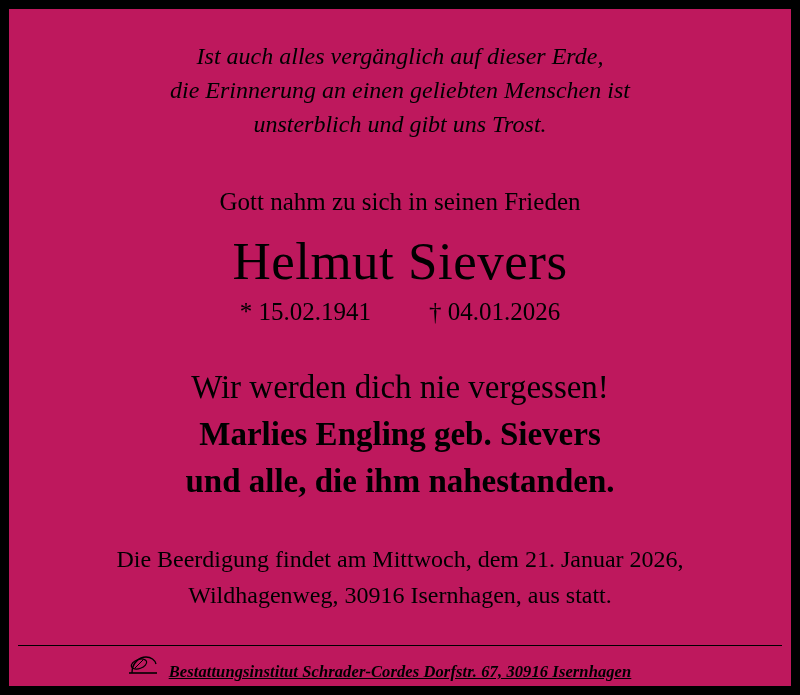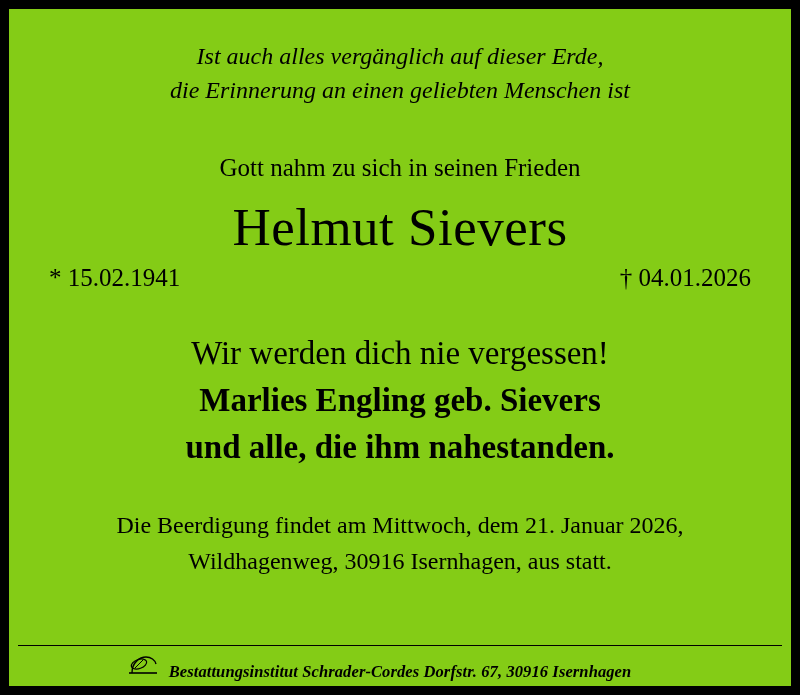--- a/index.html
+++ b/index.html
@@ -11,21 +11,21 @@
     width: 800px;
     height: 695px;
     font-family: "Liberation Serif", serif;
     overflow: hidden;
   }
   .obituary {
     position: relative;
     box-sizing: border-box;
     width: 800px;
     height: 695px;
-    background: #84cc16;
+    background: #be185d;
     border: 9px solid #000000;
     padding: 18px 40px 0 40px;
     color: #000000;
     text-align: center;
   }
   .verse {
     font-style: italic;
     font-size: 24px;
     line-height: 1.42;
     margin-top: 12px;
@@ -44,21 +44,21 @@
     font-size: 53px;
     letter-spacing: 0.5px;
     line-height: 1.08;
     margin-top: 16px;
     white-space: nowrap;
   }
   .dates {
     font-size: 25px;
     margin-top: 8px;
     display: flex;
-    justify-content: space-between;
+    justify-content: center;
     gap: 58px;
     white-space: nowrap;
   }
   .dates .dob, .dates .dod {
     display: inline-block;
   }
   .message {
     margin-top: 38px;
     font-size: 33px;
     line-height: 1.42;
@@ -83,20 +83,21 @@
     position: absolute;
     left: 9px;
     right: 9px;
     bottom: 0;
     height: 40px;
     border-top: 1.5px solid #000;
     display: flex;
     align-items: center;
     justify-content: center;
     gap: 8px;
+    text-decoration: underline;
   }
   .footer-logo {
     position: absolute;
     left: 108px;
     bottom: 8px;
     width: 34px;
     height: 30px;
   }
   .footer-text {
     font-style: italic;
@@ -108,20 +109,21 @@
   }
 </style>
 </head>
 <body>
 
 <div class="obituary">
 
   <div class="verse">
     <span class="line">Ist auch alles vergänglich auf dieser Erde,</span>
     <span class="line">die Erinnerung an einen geliebten Menschen ist</span>
+    <span class="line">unsterblich und gibt uns Trost.</span>
   </div>
 
   <div class="intro">Gott nahm zu sich in seinen Frieden</div>
 
   <div class="name">Helmut Sievers</div>
 
   <div class="dates">
     <span class="dob">* 15.02.1941</span>
     <span class="dod">† 04.01.2026</span>
   </div>

